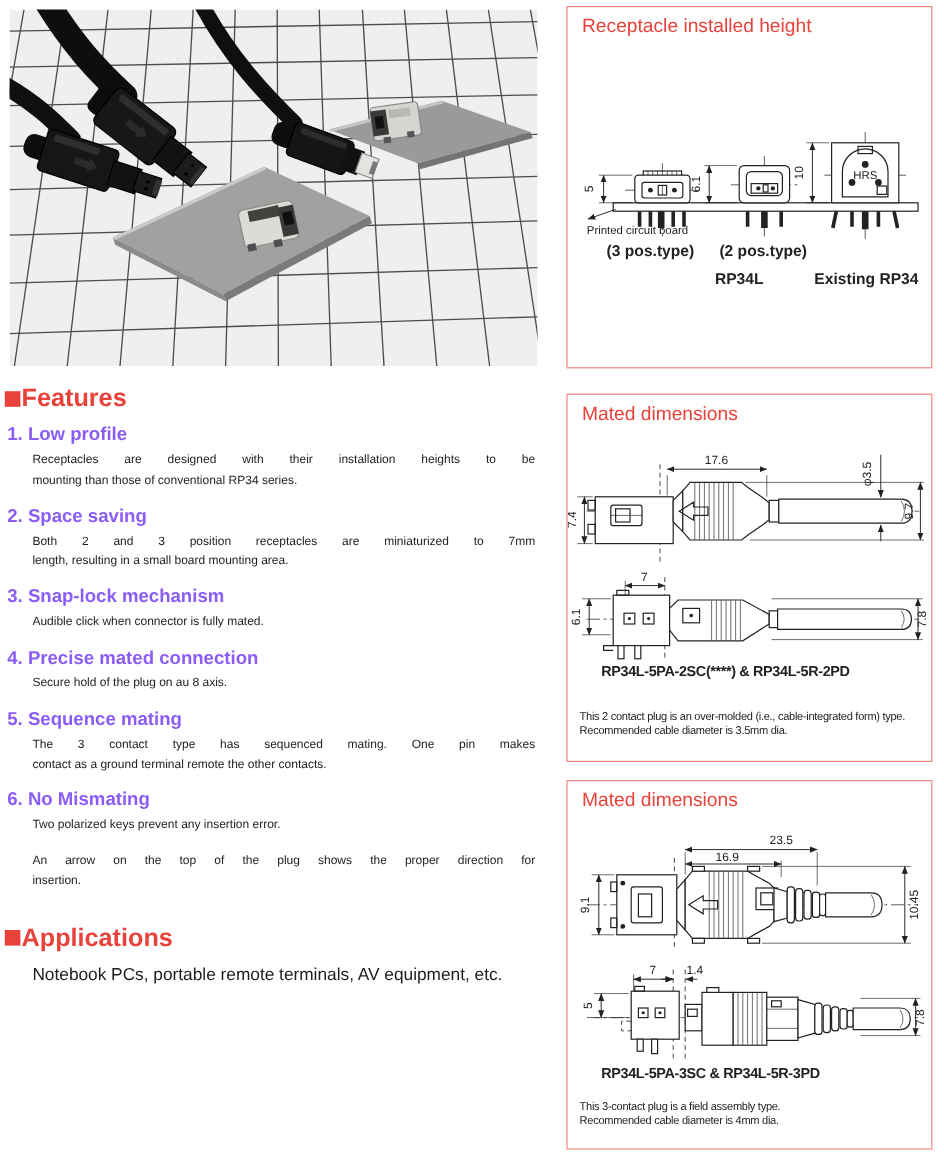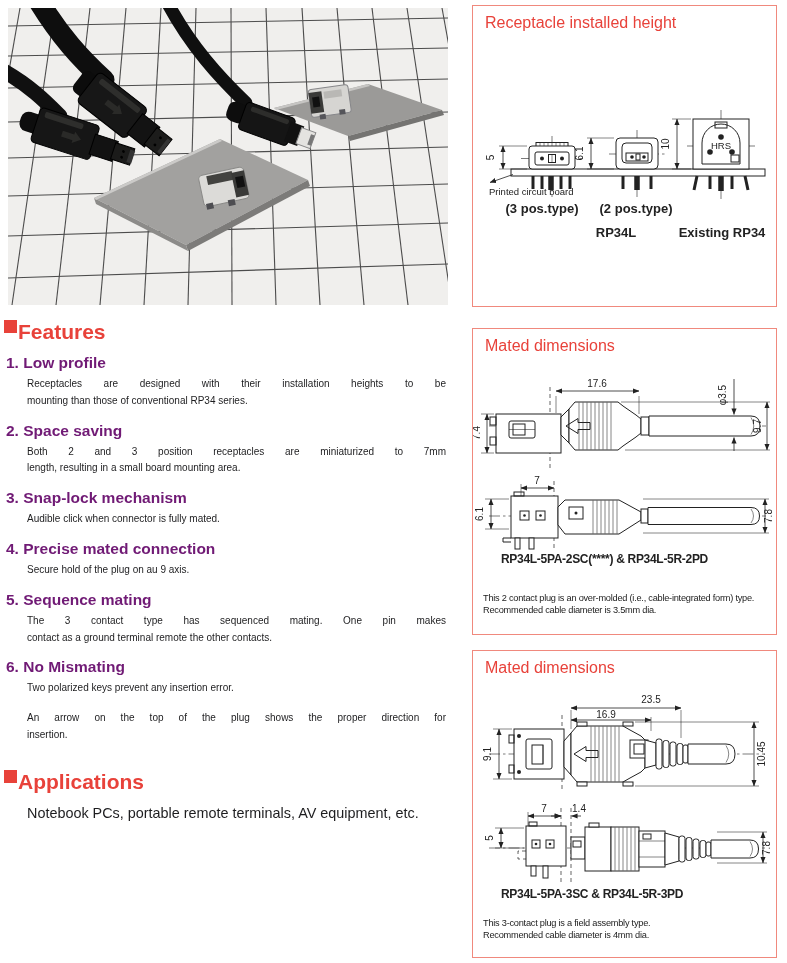--- a/index.html
+++ b/index.html
@@ -11,24 +11,24 @@
   .rbox{position:absolute;left:472px;width:305px;border:1.6px solid #f0897d;background:#fff;box-sizing:border-box;}
   #box1{top:5px;height:302px;}
   #box2{top:328px;height:307px;}
   #box3{top:650px;height:308px;}
   .rbox .btitle{position:absolute;left:12px;top:8px;font-size:16px;color:#e8423a;z-index:2;}
   .rbox svg.draw{position:absolute;left:0;top:0;}
   .partno{position:absolute;left:28px;font-size:12px;font-weight:600;letter-spacing:-0.3px;color:#222;white-space:nowrap;}
   .notes{position:absolute;left:10px;font-size:9.5px;line-height:12px;letter-spacing:-0.25px;color:#222;white-space:nowrap;transform:scaleX(.97);transform-origin:left top;}
   
   .features{position:absolute;left:4px;top:320px;width:452px;}
-  .sec-h{display:flex;align-items:flex-start;margin:0 0 11px 0;font-size:21px;font-weight:bold;color:#e8423a;line-height:24px;}
+  .sec-h{display:flex;align-items:center;margin:0 0 11px 0;font-size:21px;font-weight:bold;color:#e8423a;line-height:24px;}
   .sq{width:13px;height:13px;background:#e8423a;display:inline-block;margin-right:1px;flex:0 0 auto;}
   .item{margin:0 0 13px 0;}
-  .item h3{margin:0 0 5px 2px;font-size:15.5px;font-weight:bold;color:#701a75;line-height:16px;}
+  .item h3{margin:0 0 5px 2px;font-size:15.5px;font-weight:bold;color:#8b5cf6;line-height:16px;}
   .body{margin-left:23px;width:419px;font-size:10px;line-height:16.8px;color:#1d1d1f;}
   .jline{text-align:justify;text-align-last:justify;}
   .apps-h{margin-top:26px;}
   .apps-body{margin-left:23px;margin-top:10px;font-size:14.4px;color:#1d1d1f;}
   
   svg text{font-family:"Liberation Sans",sans-serif;fill:#222;}
   .st{stroke:#222;fill:none;stroke-width:1;}
   .stf{stroke:#222;fill:#fff;stroke-width:1;}
   .thin{stroke:#222;stroke-width:.55;fill:none;}
   .cl{stroke:#222;stroke-width:.6;fill:none;stroke-dasharray:11 3 2.5 3;}
@@ -160,21 +160,21 @@
     </div>
     <div class="item">
       <h3>3. Snap-lock mechanism</h3>
       <div class="body">
           <div>Audible click when connector is fully mated.</div>
         </div>
     </div>
     <div class="item">
       <h3>4. Precise mated connection</h3>
       <div class="body">
-          <div>Secure hold of the plug on au 9 axis.</div>
+          <div>Secure hold of the plug on au 8 axis.</div>
         </div>
     </div>
     <div class="item">
       <h3>5. Sequence mating</h3>
       <div class="body">
           <div class="jline">The 3 contact type has sequenced mating. One pin makes</div>
           <div>contact as a ground terminal remote the other contacts.</div>
         </div>
     </div>
     <div class="item">

